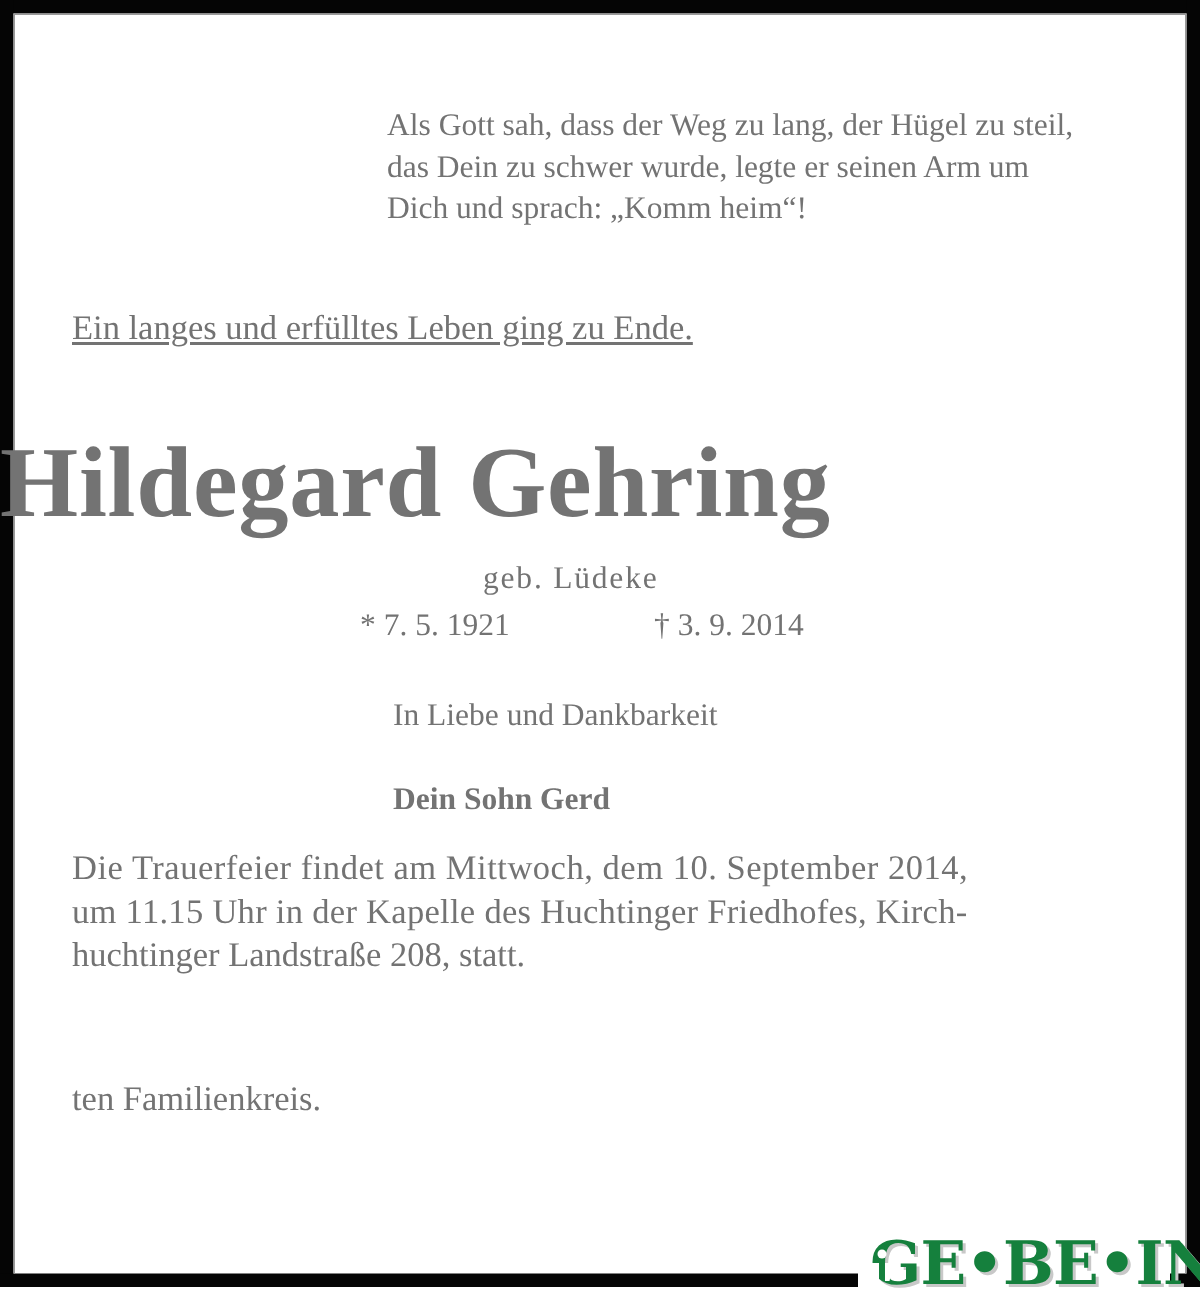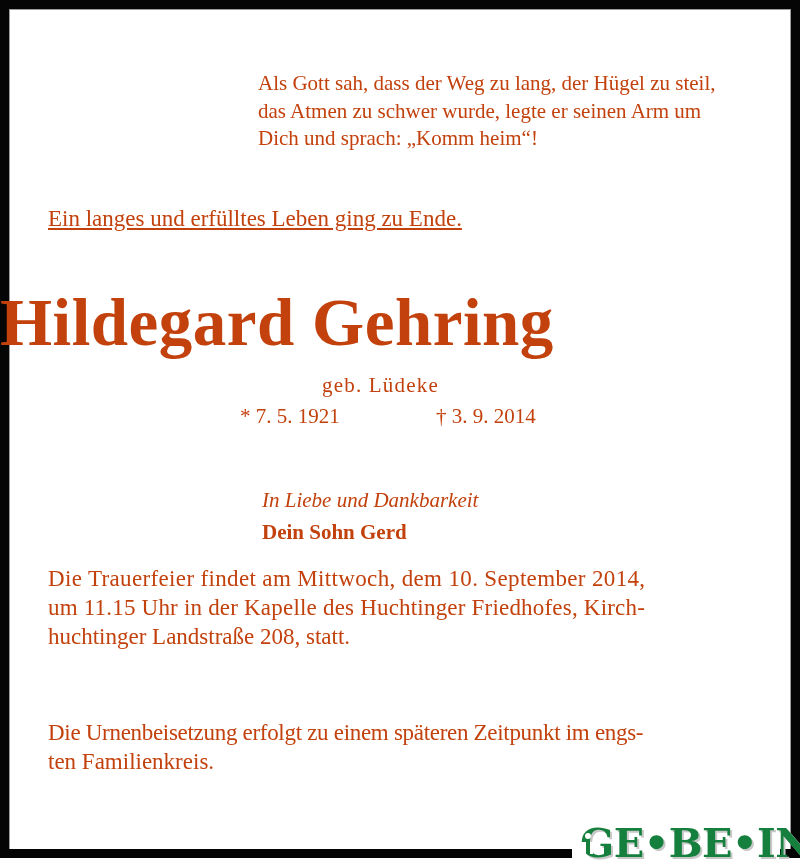--- a/index.html
+++ b/index.html
@@ -11,30 +11,30 @@
     .bar { position: absolute; background: #050505; }
     .bar.top { left: 0; top: 0; width: 800px; height: 9px; }
     .bar.left { left: 0; top: 0; width: 9px; height: 858px; }
     .bar.right { right: 0; top: 0; width: 9px; height: 858px; }
     .bar.bottom-left { left: 0; top: 849px; width: 572px; height: 9px; }
     .bar.bottom-right { left: 780px; top: 849px; width: 20px; height: 9px; }
     .inner-line { position: absolute; background: #9a9a9a; }
     .inner-line.top { left: 9px; top: 9px; width: 782px; height: 1px; }
     .inner-line.left { left: 9px; top: 9px; width: 1px; height: 840px; }
     .inner-line.right { left: 790px; top: 9px; width: 1px; height: 840px; }
-    .serif { font-family: "Liberation Serif", "DejaVu Serif", serif; color: #c2410c; }
+    .serif { font-family: "Liberation Serif", "DejaVu Serif", serif; color: #737373; }
     .t { position: absolute; white-space: nowrap; }
     .poem { left: 258px; top: 70px; font-size: 21px; line-height: 27.5px; }
     .intro { left: 48px; top: 206px; font-size: 23px; text-decoration: underline; }
     .name { left: 0; width: 800px; text-align: left; top: 284px; font-size: 67px; font-weight: bold; letter-spacing: 0.5px; }
     .born-name { left: 322px; top: 373px; font-size: 21px; letter-spacing: 1.2px; }
     .dates { top: 404px; font-size: 21px; }
     .birth { left: 240px; }
     .death { left: 436px; }
-    .closing { left: 262px; top: 488px; font-size: 21px; font-style: italic; }
+    .closing { left: 262px; top: 464px; font-size: 21px; }
     .signature { left: 262px; top: 520px; font-size: 21px; font-weight: bold; }
     .para { left: 48px; font-size: 23px; line-height: 29px; }
     .funeral { top: 564px; }
     .burial { top: 718px; }
     .logo {
       position: absolute; left: 574px; top: 826px; height: 32px; width: 206px;
       display: flex; align-items: center; gap: 6px;
     }
     .logo-mark {
       width: 28px; height: 28px; background: #8a8a8a; position: relative;
@@ -54,21 +54,21 @@
   <div class="bar left"></div>
   <div class="bar right"></div>
   <div class="bar bottom-left"></div>
   <div class="bar bottom-right"></div>
   <div class="inner-line top"></div>
   <div class="inner-line left"></div>
   <div class="inner-line right"></div>
 
   <div class="t serif poem">
     <div>Als Gott sah, dass der Weg zu lang, der Hügel zu steil,</div>
-    <div>das Atmen zu schwer wurde, legte er seinen Arm um</div>
+    <div>das Dein zu schwer wurde, legte er seinen Arm um</div>
     <div>Dich und sprach: „Komm heim“!</div>
   </div>
 
   <div class="t serif intro">Ein langes und erfülltes Leben ging zu Ende.</div>
 
   <div class="t serif name">Hildegard Gehring</div>
 
   <div class="t serif born-name">geb. Lüdeke</div>
 
   <div class="t serif dates birth">* 7. 5. 1921</div>
@@ -77,21 +77,20 @@
   <div class="t serif closing">In Liebe und Dankbarkeit</div>
   <div class="t serif signature">Dein Sohn Gerd</div>
 
   <div class="t serif para funeral">
     <div style="letter-spacing:0.35px;">Die Trauerfeier findet am Mittwoch, dem 10. September 2014,</div>
     <div style="letter-spacing:0.2px;">um 11.15 Uhr in der Kapelle des Huchtinger Friedhofes, Kirch-</div>
     <div>huchtinger Landstraße 208, statt.</div>
   </div>
 
   <div class="t serif para burial">
-    <div style="letter-spacing:-0.3px;">Die Urnenbeisetzung erfolgt zu einem späteren Zeitpunkt im engs-</div>
     <div>ten Familienkreis.</div>
   </div>
 
   <div class="logo">
     <div class="logo-mark">
       <svg width="28" height="28" viewBox="0 0 28 28">
         <circle cx="14" cy="8" r="3" fill="#ffffff"></circle>
         <path d="M6 14 L12 14 L12 26 L9 26 Z" fill="#ffffff"></path>
         <path d="M22 14 L16 14 L16 26 L19 26 Z" fill="#ffffff"></path>
       </svg>

